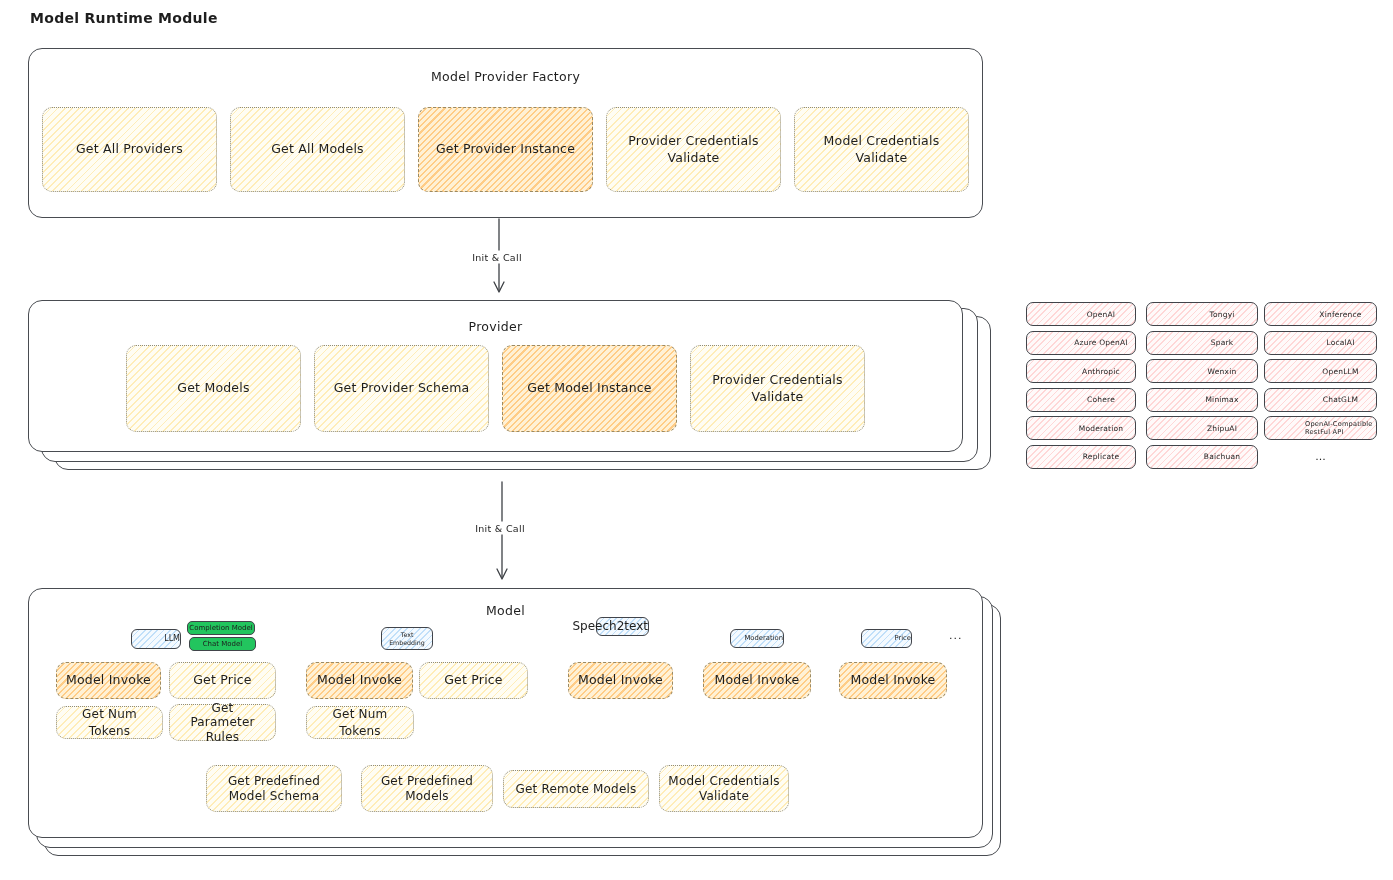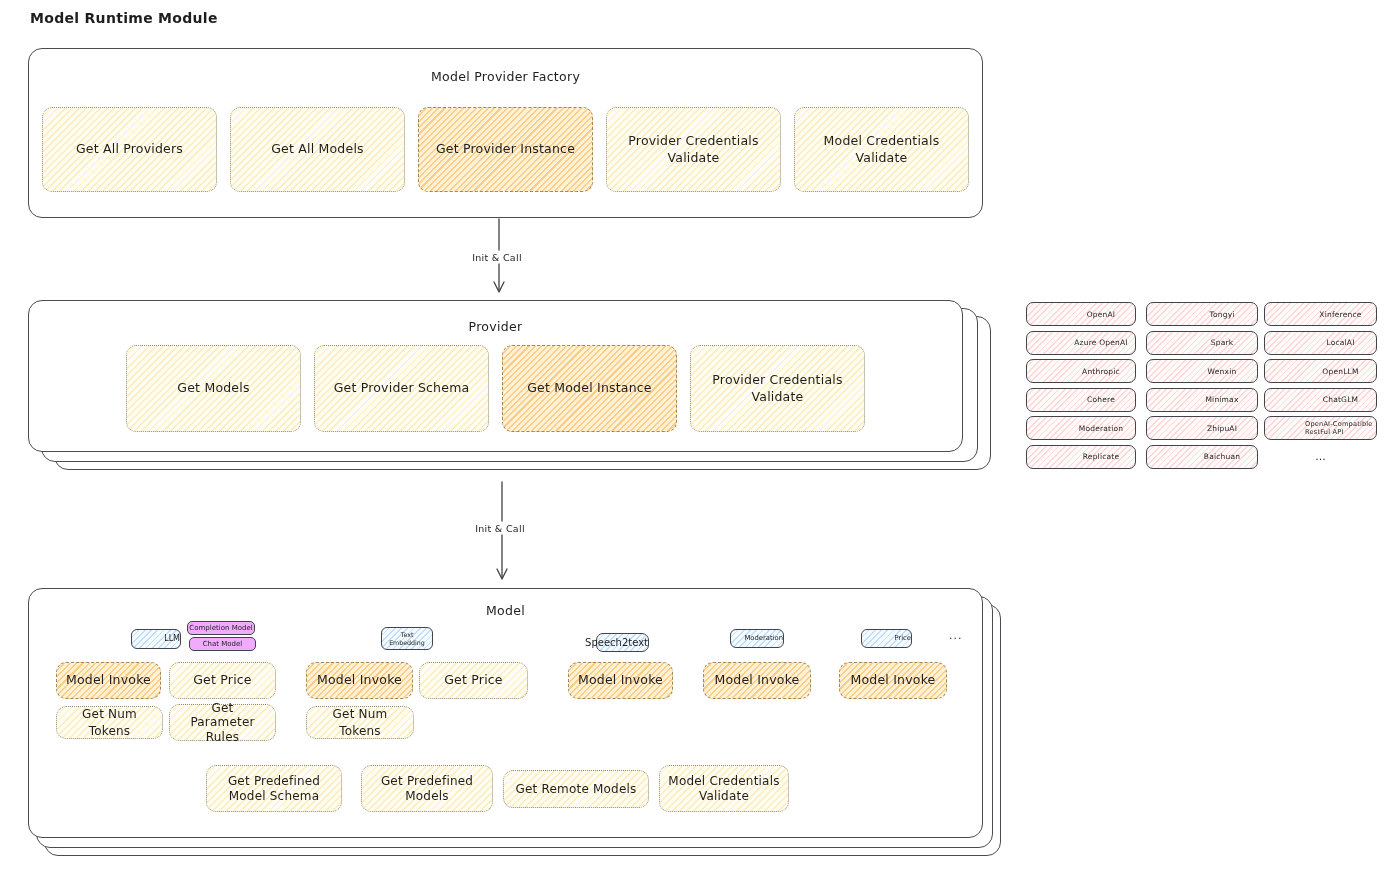--- a/index.html
+++ b/index.html
@@ -42,21 +42,21 @@
   .pmore{height:24px;display:flex;align-items:center;justify-content:center;font-size:11px;}
   
   .btag{
     position:absolute;border-radius:6px;border:1.2px solid #41444a;box-sizing:border-box;
     display:flex;align-items:center;justify-content:flex-end;text-align:center;line-height:1.15;
     background-color:#f4faff;
     background-image:repeating-linear-gradient(135deg,rgba(110,180,240,.38) 0,rgba(110,180,240,.38) 1.2px,transparent 1.2px,transparent 4.4px);
   }
   .wtag{
     position:absolute;border-radius:5px;border:1px solid #41444a;box-sizing:border-box;
-    display:flex;align-items:center;justify-content:center;font-size:7px;background:#f0abfc;
+    display:flex;align-items:center;justify-content:center;font-size:7px;background:#22c55e;
   }
   .mfunc{position:absolute;box-sizing:border-box;}
   .more-dots{position:absolute;font-size:11px;letter-spacing:1px;}
   
   .arrow{position:absolute;overflow:visible;}
   .arrow line,.arrow polyline{stroke:#3d4045;stroke-width:1.3;fill:none;stroke-linecap:round;stroke-linejoin:round;}
   .arrow-label{
     position:absolute;background:#fff;padding:1px 4px;font-size:9.5px;letter-spacing:.3px;
     transform:translate(-50%,-50%);white-space:nowrap;
   }
@@ -195,21 +195,21 @@
         </div>
       <div class="wtag" style="left:158px;top:32px;width:68px;height:14px;">
           <span>Completion Model</span>
         </div>
       <div class="wtag" style="left:160px;top:48px;width:67px;height:14px;">
           <span>Chat Model</span>
         </div>
       <div class="btag" style="left:352px;top:38px;width:52px;height:23px;font-size:6.3px;padding:0 4px;">
           <span>Text Embedding</span>
         </div>
-      <div class="btag" style="left:567px;top:44px;width:53px;height:19px;font-size:10px;border-radius:7px;">
+      <div class="btag" style="left:567px;top:28px;width:53px;height:19px;font-size:12px;">
           <span>Speech2text</span>
         </div>
       <div class="btag" style="left:701px;top:40px;width:54px;height:19px;font-size:6.8px;">
           <span>Moderation</span>
         </div>
       <div class="btag" style="left:832px;top:40px;width:51px;height:19px;font-size:6.8px;">
           <span>Price</span>
         </div>
       <div class="more-dots" style="left:920px;top:40px;">...</div>
 

